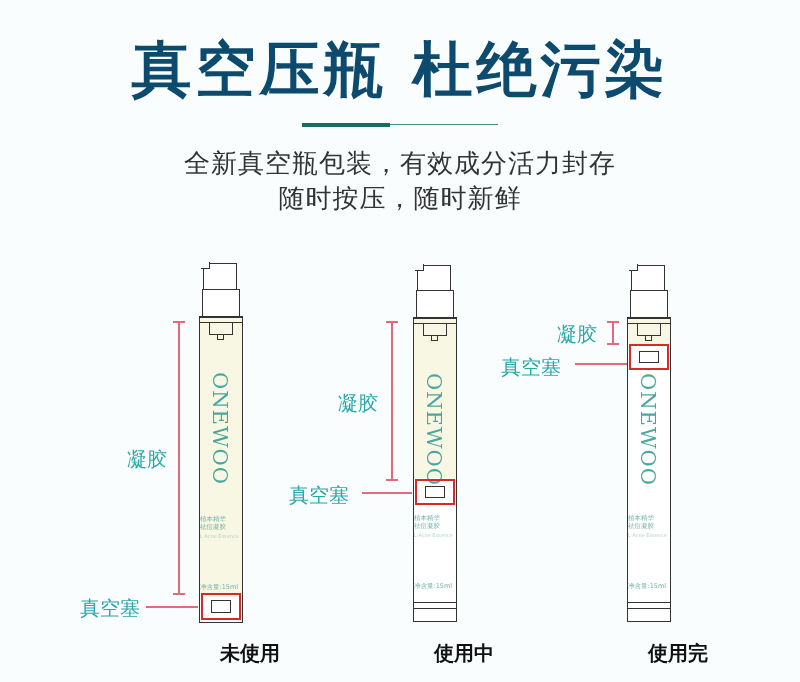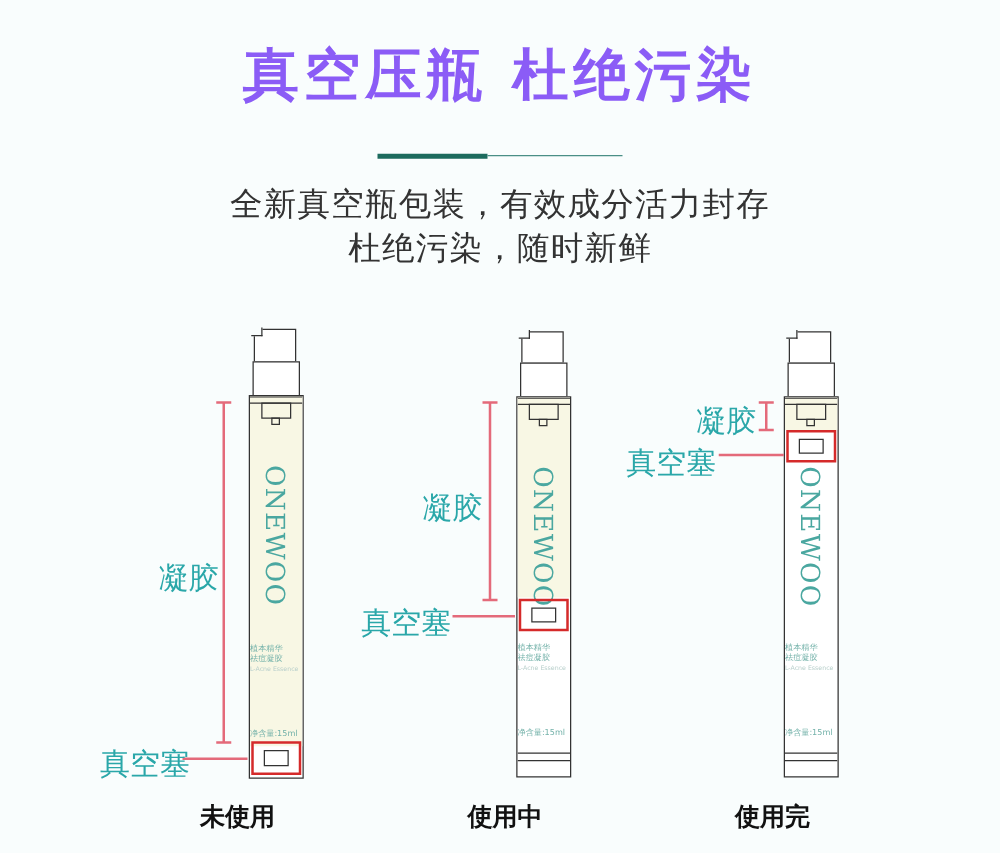--- a/index.html
+++ b/index.html
@@ -1,47 +1,47 @@
 <!DOCTYPE html>
 <html><head>
 <meta charset="utf-8">
 <style>
   html,body{margin:0;padding:0;}
   body{width:800px;height:682px;background:#f9fdfd;position:relative;overflow:hidden;font-family:"DejaVu Sans","Liberation Sans",sans-serif;}
-  .title{position:absolute;left:0;width:800px;top:30px;text-align:center;font-size:45px;font-weight:bold;color:#8b5cf6;letter-spacing:4px;}
+  .title{position:absolute;left:0;width:800px;top:30px;text-align:center;font-size:60px;font-weight:bold;color:#0c4a6e;letter-spacing:4px;}
   .divider{position:absolute;top:124px;left:302px;width:196px;height:2px;}
   .divider .thick{position:absolute;left:0;top:-1px;width:88px;height:4px;}
   .divider .thin{position:absolute;left:88px;top:0;width:108px;height:1px;}
   .sub{position:absolute;left:0;width:800px;text-align:center;font-size:26px;color:#333;letter-spacing:1px;}
   .sub1{top:146px;} .sub2{top:181px;}
   .pump{position:absolute;border:1.5px solid #333;background:#fff;box-sizing:border-box;}
   .body{position:absolute;border:1.5px solid #333;box-sizing:border-box;background:#fff;overflow:hidden;}
   .gel{position:absolute;left:0;right:0;}
   .band{position:absolute;left:0;right:0;border-top:1.5px solid #333;border-bottom:1.5px solid #333;box-sizing:border-box;}
   .inner-valve{position:absolute;border:1.2px solid #333;box-sizing:border-box;}
   .brand{position:absolute;left:8px;top:0;writing-mode:vertical-rl;font-family:"DejaVu Serif","Liberation Serif",serif;font-size:21px;letter-spacing:1px;}
   .small{position:absolute;left:0;right:0;font-size:6.5px;line-height:8px;}
   .piston{position:absolute;left:1px;right:1px;border:2px solid #d52a2a;box-sizing:border-box;}
   .piston .box{position:absolute;left:8px;right:8px;top:5px;bottom:5px;border:1.2px solid #333;}
-  .label{position:absolute;font-size:24px;color:#2aa7a9;white-space:nowrap;}
+  .label{position:absolute;font-size:20px;color:#2aa7a9;white-space:nowrap;}
   .vline{position:absolute;width:2px;}
   .cap{position:absolute;height:2px;width:12px;}
   .hline{position:absolute;height:1.5px;}
-  .caption{position:absolute;font-size:20px;font-weight:bold;color:#111;width:120px;text-align:left;}
+  .caption{position:absolute;font-size:20px;font-weight:bold;color:#111;width:120px;text-align:right;}
 </style>
 </head>
 <body>
 
 <div class="title">真空压瓶 杜绝污染</div>
 <div class="divider">
   <div class="thick" style="background:#1d6b5e"></div>
   <div class="thin" style="background:#4a8f86"></div>
 </div>
 <div class="sub sub1">全新真空瓶包装，有效成分活力封存</div>
-<div class="sub sub2">杜绝污染，随时新鲜</div>
+<div class="sub sub2">随时按压，随时新鲜</div>
 
 <div>
   <div class="pump" style="left:203px;top:263px;width:34px;height:27px;"></div>
   <div style="position:absolute;left:201px;top:262px;width:8px;height:6px;background:#f9fdfd;border-right:1.5px solid #333;border-bottom:1.5px solid #333;"></div>
   <div class="pump" style="left:202px;top:289px;width:38px;height:28px;"></div>
   <div class="body" style="left:199px;top:316px;width:44px;height:307px;">
     <div class="gel" style="top:0;height:280px;background:#f8f7e4;"></div>
     <div class="band" style="top:0;height:6px;background:#f8f7e4;"></div>
     <div class="inner-valve" style="left:9px;top:5px;width:24px;height:13px;"></div>
     <div class="inner-valve" style="left:17px;top:17px;width:7px;height:6px;"></div>

